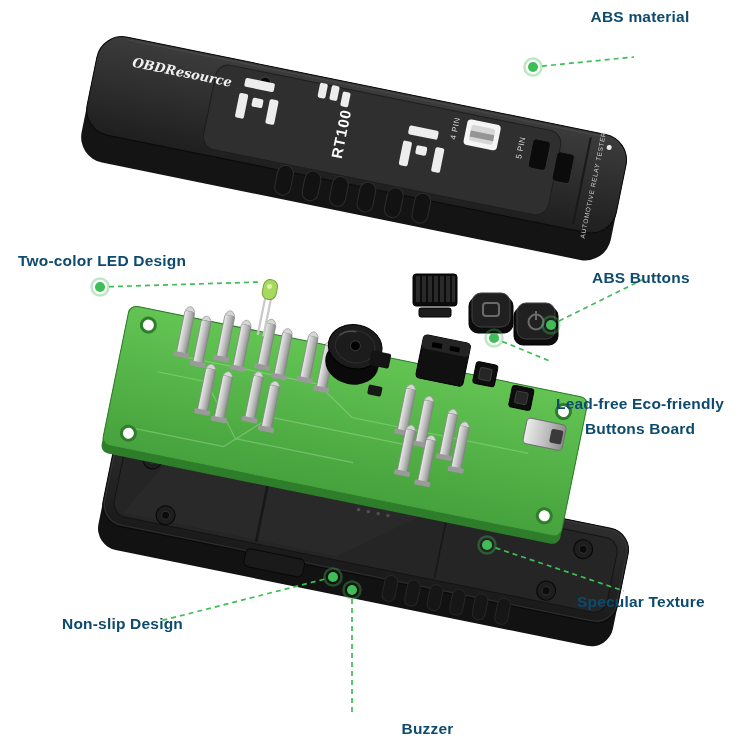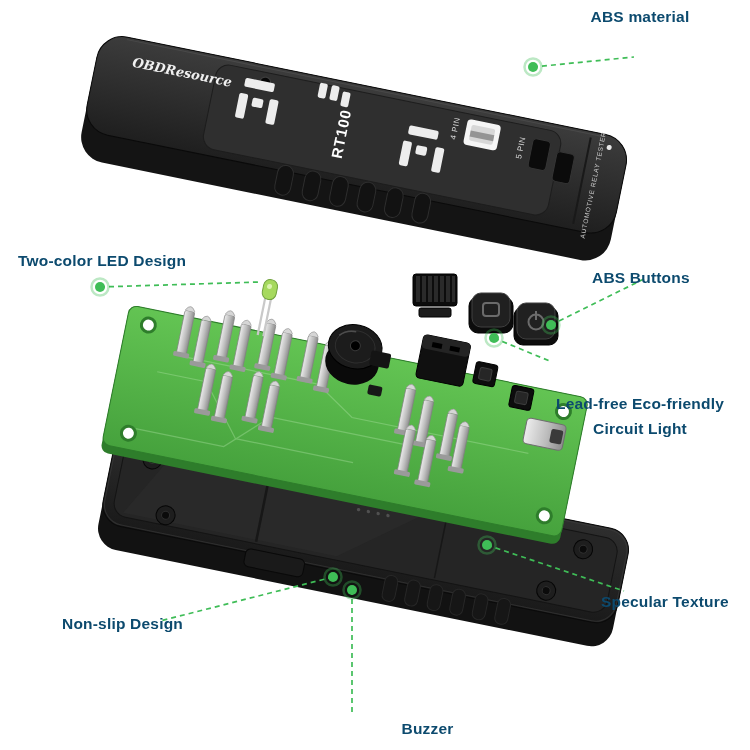--- a/index.html
+++ b/index.html
@@ -363,22 +363,22 @@
 <div class="callout center" style="left:540px; top:8px; width:200px;">
   <div>ABS material</div>
 </div>
 
 <div class="callout" style="left:18px; top:252px;">Two-color LED Design</div>
 
 <div class="callout" style="left:592px; top:269px;">ABS Buttons</div>
 
 <div class="callout center" style="left:538px; top:351px; width:204px;margin-top:44px;">
   <div>Lead-free Eco-friendly</div>
-  <div class="mt">Circuit Light</div>
+  <div class="mt">Buttons Board</div>
 </div>
 
 <div class="callout" style="left:38px; top:615px;margin-left:24px;">Non-slip Design</div>
 
-<div class="callout" style="left:601px; top:593px;">Specular Texture</div>
+<div class="callout" style="left:577px; top:593px;">Specular Texture</div>
 
 <div class="callout center" style="left:365px; top:720px; width:125px;text-align:center;">Buzzer</div>
 
 </div>
 
 </body></html>

